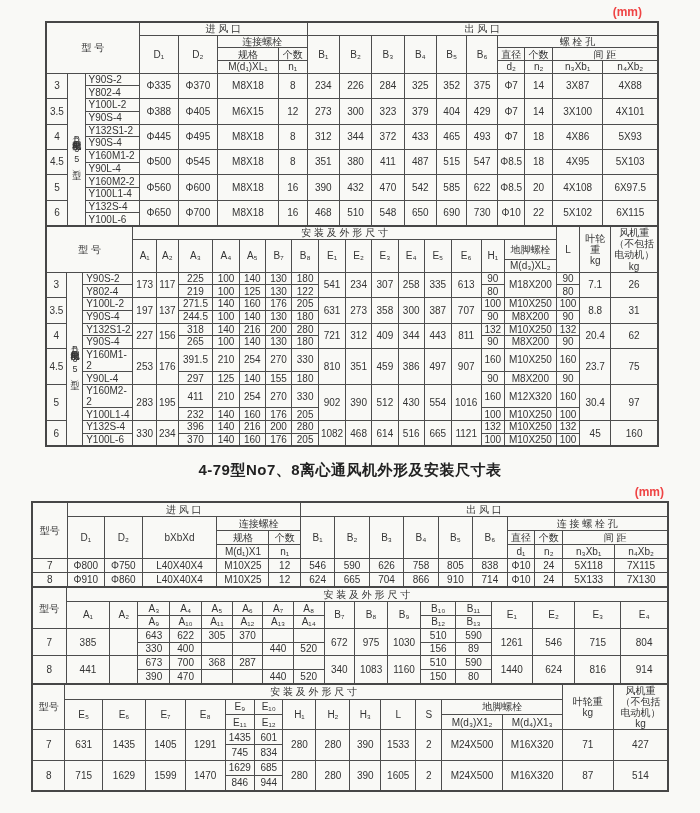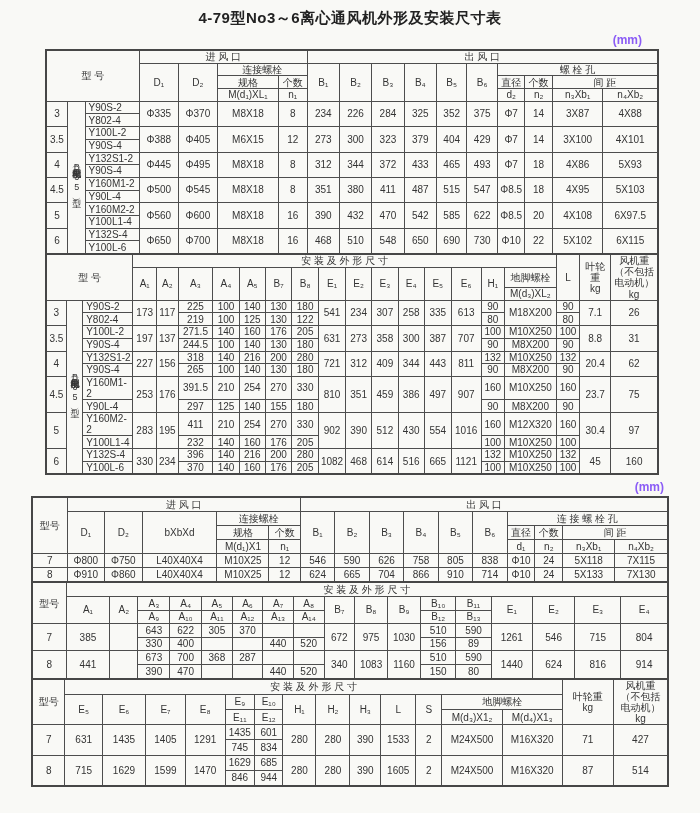--- a/index.html
+++ b/index.html
@@ -8,21 +8,21 @@
     font-family:"Liberation Sans","DejaVu Sans",sans-serif;
     color:#333;-webkit-font-smoothing:antialiased;
   }
   .page{position:relative;width:700px;height:813px;overflow:hidden;}
   .title{
     text-align:center;font-size:15px;font-weight:bold;color:#222;
     padding-top:9px;letter-spacing:.5px;
   }
   .title.second{padding-top:14px;}
   .unit{
-    font-size:12px;font-weight:bold;color:#8b5cf6;text-align:right;
+    font-size:12px;font-weight:bold;color:#ef4444;text-align:right;
     line-height:14px;padding:5px 0 2px 0;
   }
   .unit.u1{margin-right:58px;}
   .unit.u2{margin-right:36px;}
   .twrap{box-sizing:border-box;}
   #t1{margin-left:45px;width:614px;}
   #t2{margin-left:31px;width:638px;}
   .sect:not(:first-child) table{margin-top:-2px;}
   table.grid{
     border-collapse:collapse;table-layout:fixed;width:100%;
@@ -40,21 +40,20 @@
   table.grid td.vt{
     writing-mode:vertical-rl;text-orientation:upright;
     font-size:9px;line-height:1;padding:2px 0;white-space:normal;
   }
 </style>
 </head>
 <body>
 
 <div class="page">
 
-  <div class="title">4-79型No3～6离心通风机外形及安装尺寸表</div>
   <div class="unit u1">(mm)</div>
 
   <div class="twrap" id="t1">
     <div class="sect">
         <table class="grid" id="g-t1a">
           <colgroup>
             <col style="width: 3.49%;">
             <col style="width: 2.891%;">
             <col style="width: 8.873%;">
             <col style="width: 6.381%;">
@@ -488,20 +487,21 @@
               <td>205</td>
               <td>100</td>
               <td>M10X250</td>
               <td>100</td>
             </tr>
           </tbody>
         </table>
       </div>
   </div>
 
+  <div class="title second">4-79型No7、8离心通风机外形及安装尺寸表</div>
   <div class="unit u2">(mm)</div>
 
   <div class="twrap" id="t2">
     <div class="sect">
         <table class="grid" id="g-t2a">
           <colgroup>
             <col style="width: 5.513%;">
             <col style="width: 5.894%;">
             <col style="width: 5.894%;">
             <col style="width: 11.787%;">

